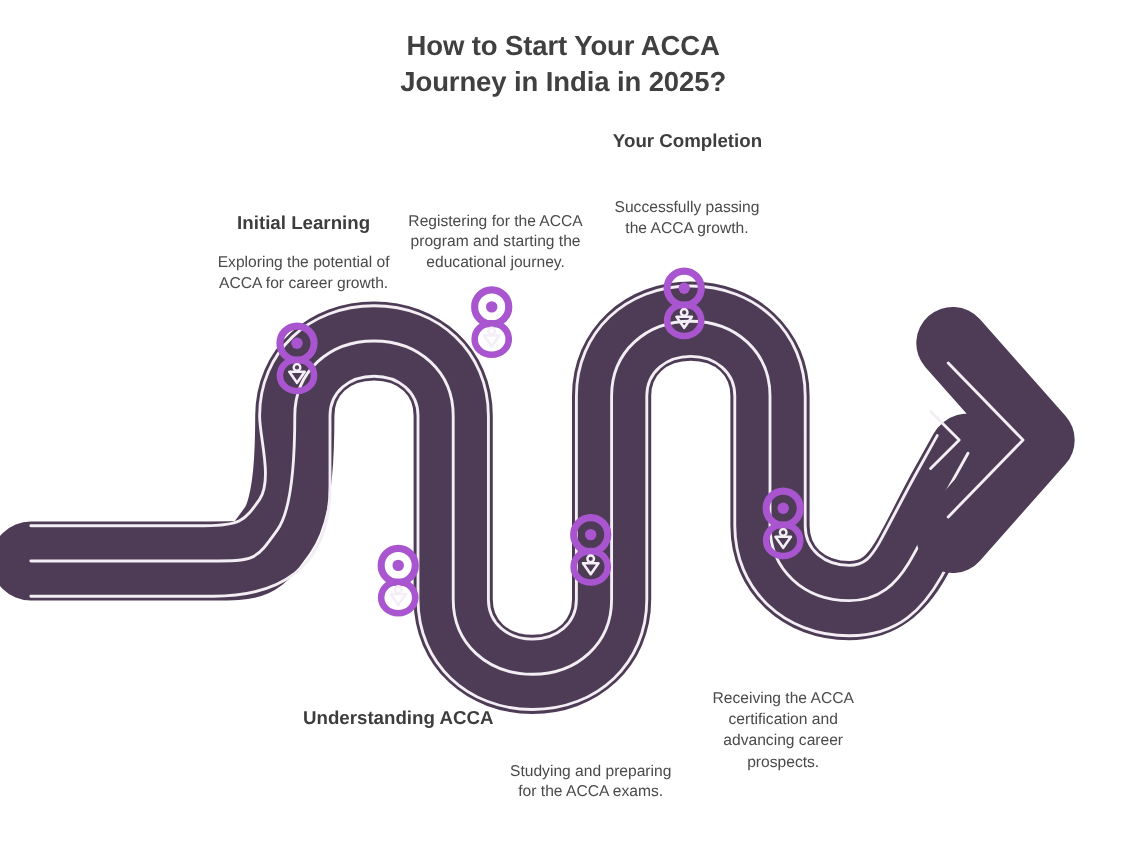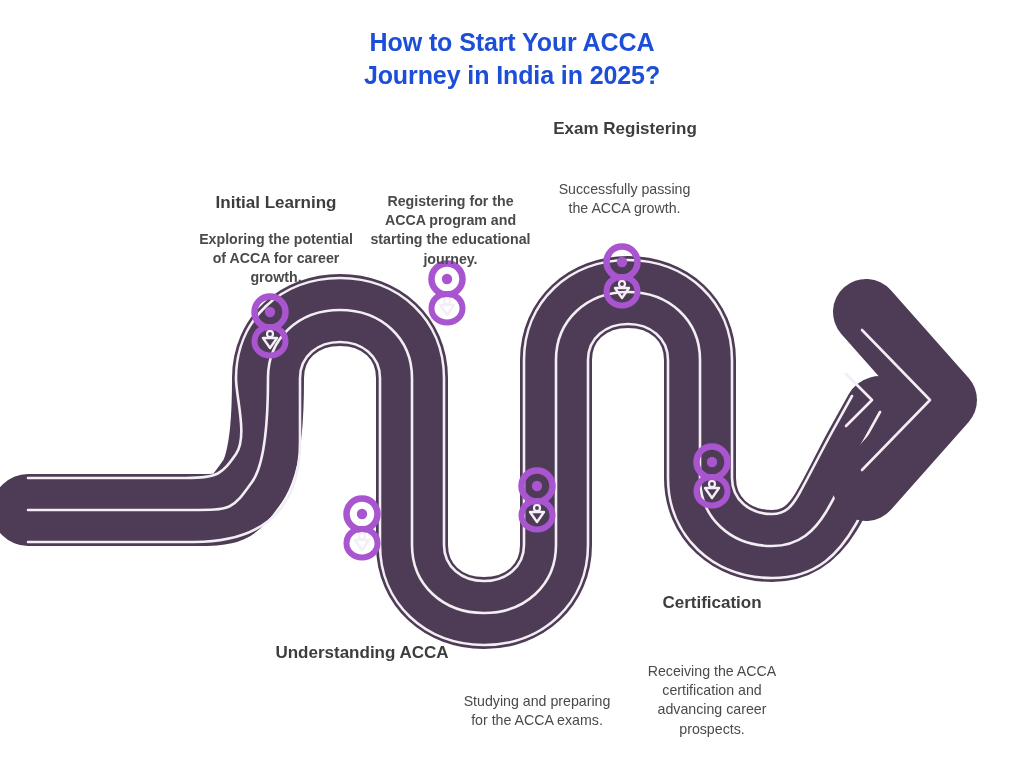--- a/index.html
+++ b/index.html
@@ -23,21 +23,21 @@
     height: 768px;
   }
 
   
   .title-block {
     position: absolute;
     left: 312px;
     top: 26px;
     width: 400px;
     text-align: center;
-    color: #1d4ed8;
+    color: #404040;
     font-size: 25px;
     font-weight: bold;
     line-height: 1.32;
     letter-spacing: -0.1px;
   }
 
   
   .road-svg {
     position: absolute;
     left: 0;
@@ -58,36 +58,36 @@
   .step-desc {
     position: absolute;
     text-align: center;
     color: #4a4a4a;
     font-size: 14.2px;
     line-height: 1.35;
   }
 
   
   .s1-label { left: 186px; top: 192px; width: 180px; }
-  .s1-desc  { left: 196px; top: 230px; width: 160px; font-weight: bold; }
+  .s1-desc  { left: 196px; top: 230px; width: 160px; }
   
   .s2-label { left: 272px; top: 642px; width: 180px; }
   .s2-desc  { left: 280px; top: 705px; width: 165px; }
   
   .s3-label { left: 360px; top: 155px; width: 180px; }
-  .s3-desc  { left: 368px; top: 192px; width: 165px; font-weight: bold; }
+  .s3-desc  { left: 368px; top: 192px; width: 165px; }
   
   .s4-label { left: 450px; top: 617px; width: 175px; }
   .s4-desc  { left: 458px; top: 692px; width: 158px; }
   
   .s5-label { left: 545px; top: 118px; width: 160px; }
   .s5-desc  { left: 548px; top: 180px; width: 153px; }
   
   .s6-label { left: 627px; top: 592px; width: 170px; }
-  .s6-desc  { left: 632px; top: 626px; width: 160px; margin-top: 36px; }
+  .s6-desc  { left: 632px; top: 626px; width: 160px; }
 </style>
 </head>
 <body>
 
 <div id="infographic">
 
   <div class="title-block">
     <div>How to Start Your ACCA</div>
     <div>Journey in India in 2025?</div>
   </div>
@@ -208,19 +208,18 @@
 
   <div class="step-label s1-label">Initial Learning</div>
   <div class="step-desc s1-desc">Exploring the potential of ACCA for career growth.</div>
 
   <div class="step-label s2-label">Understanding ACCA</div>
 
   <div class="step-desc s3-desc">Registering for the ACCA program and starting the educational journey.</div>
 
   <div class="step-desc s4-desc">Studying and preparing for the ACCA exams.</div>
 
-  <div class="step-label s5-label">Exam Registering</div>
+  <div class="step-label s5-label">Your Completion</div>
   <div class="step-desc s5-desc">Successfully passing the ACCA growth.</div>
 
-  <div class="step-label s6-label">Certification</div>
   <div class="step-desc s6-desc">Receiving the ACCA certification and advancing career prospects.</div>
 
 </div>
 
 </body></html>

